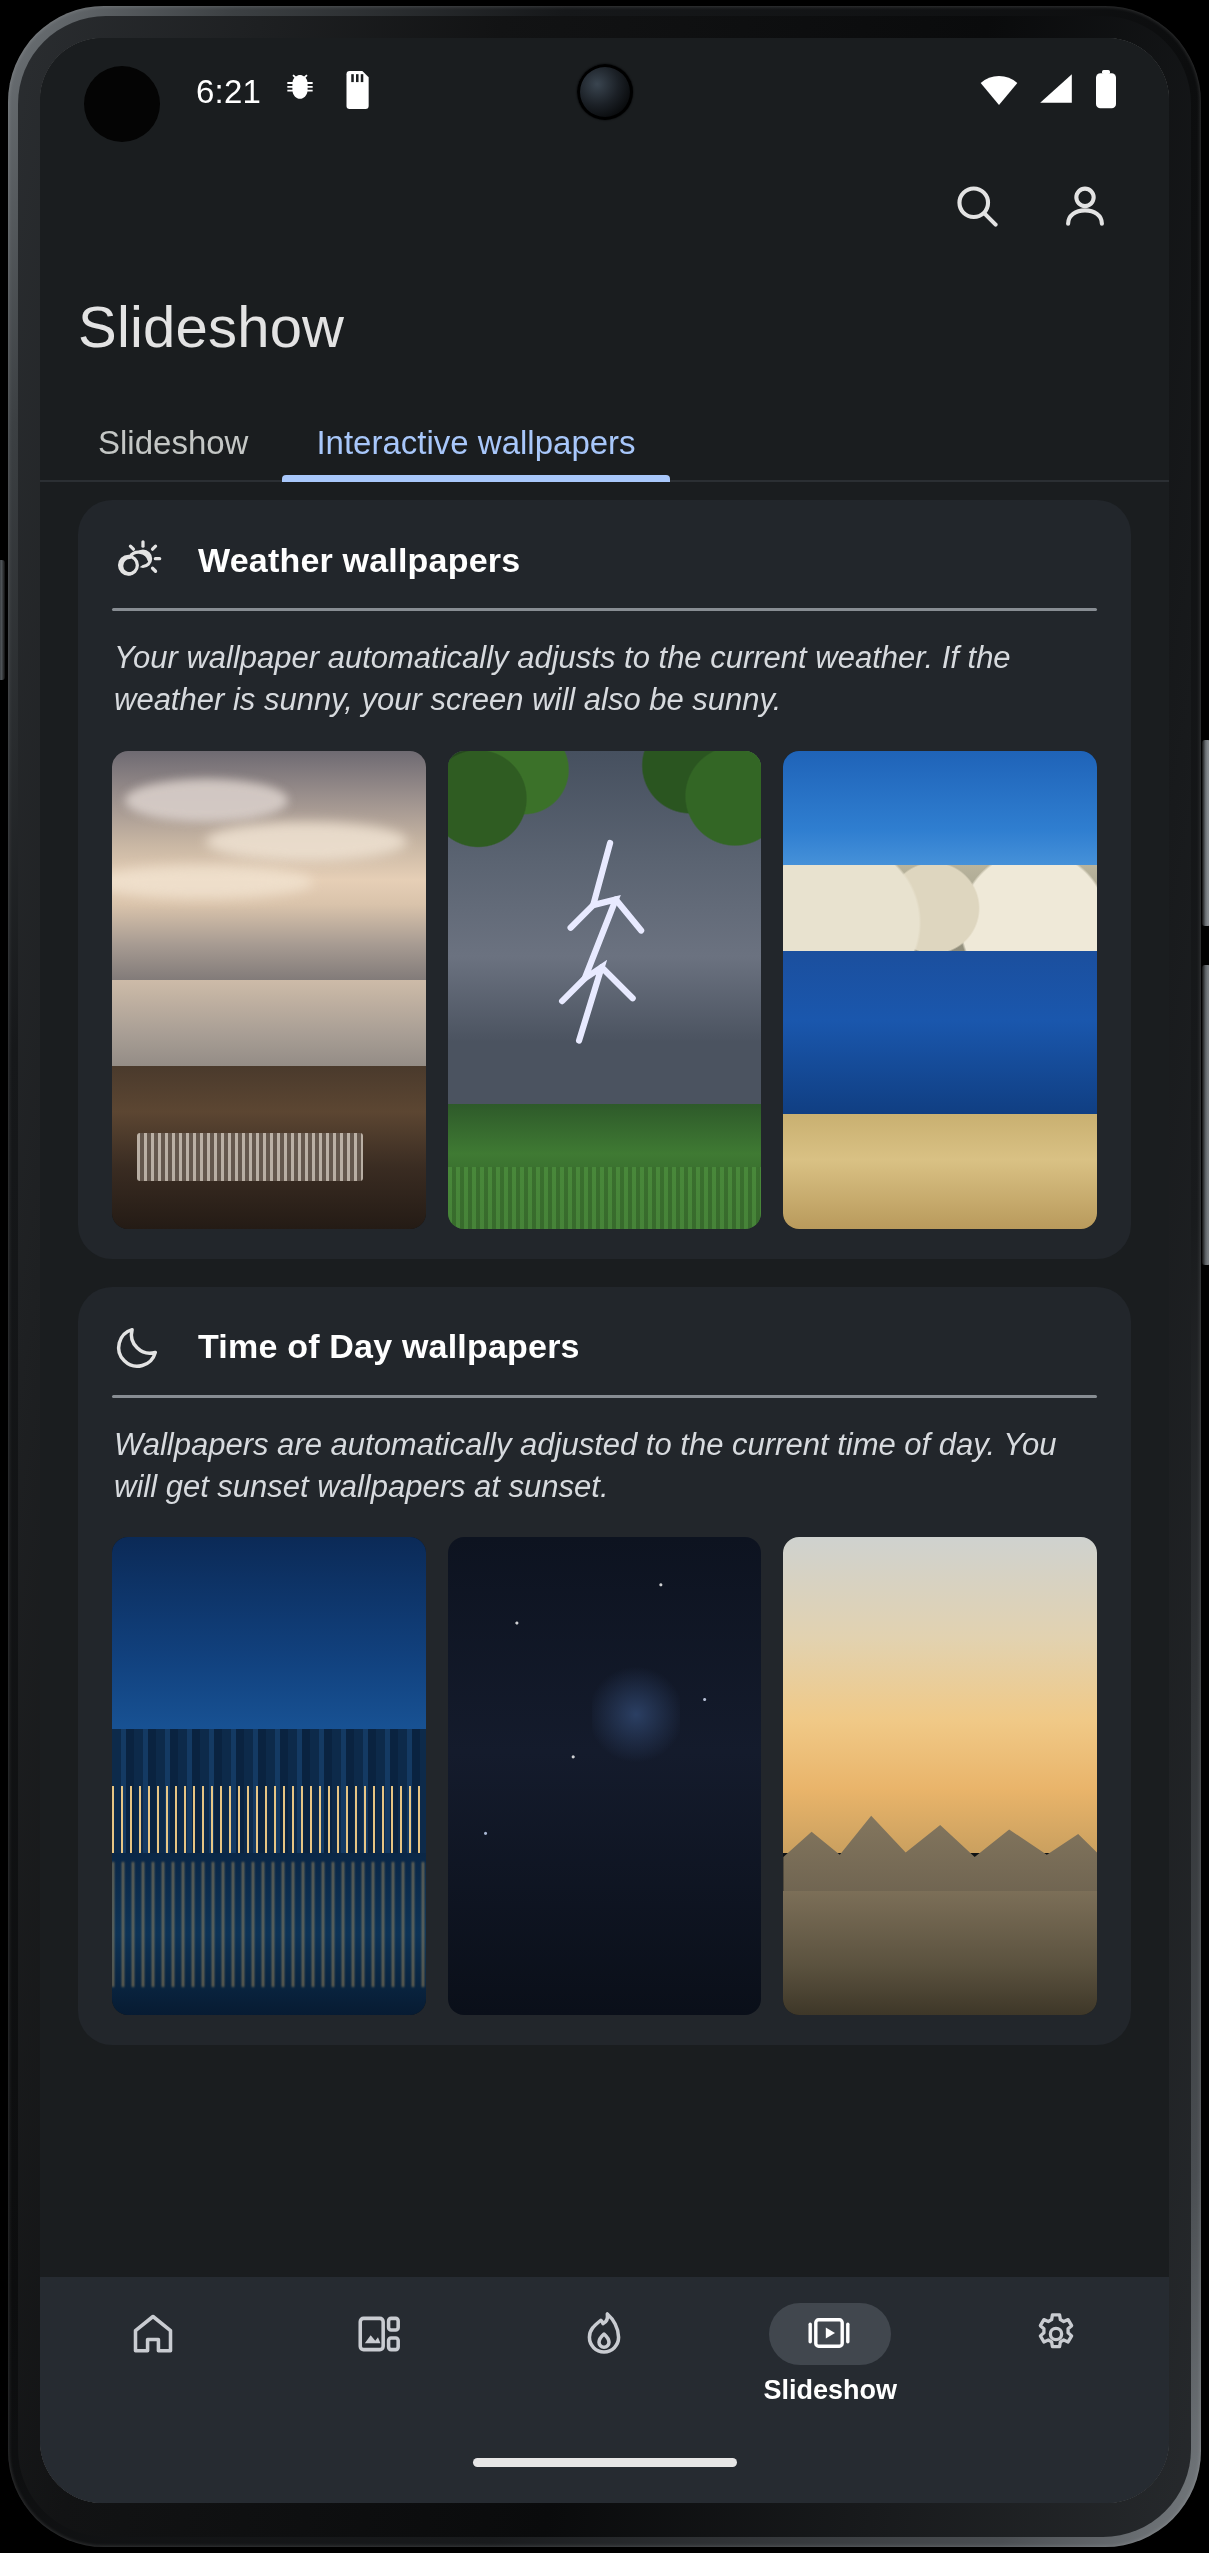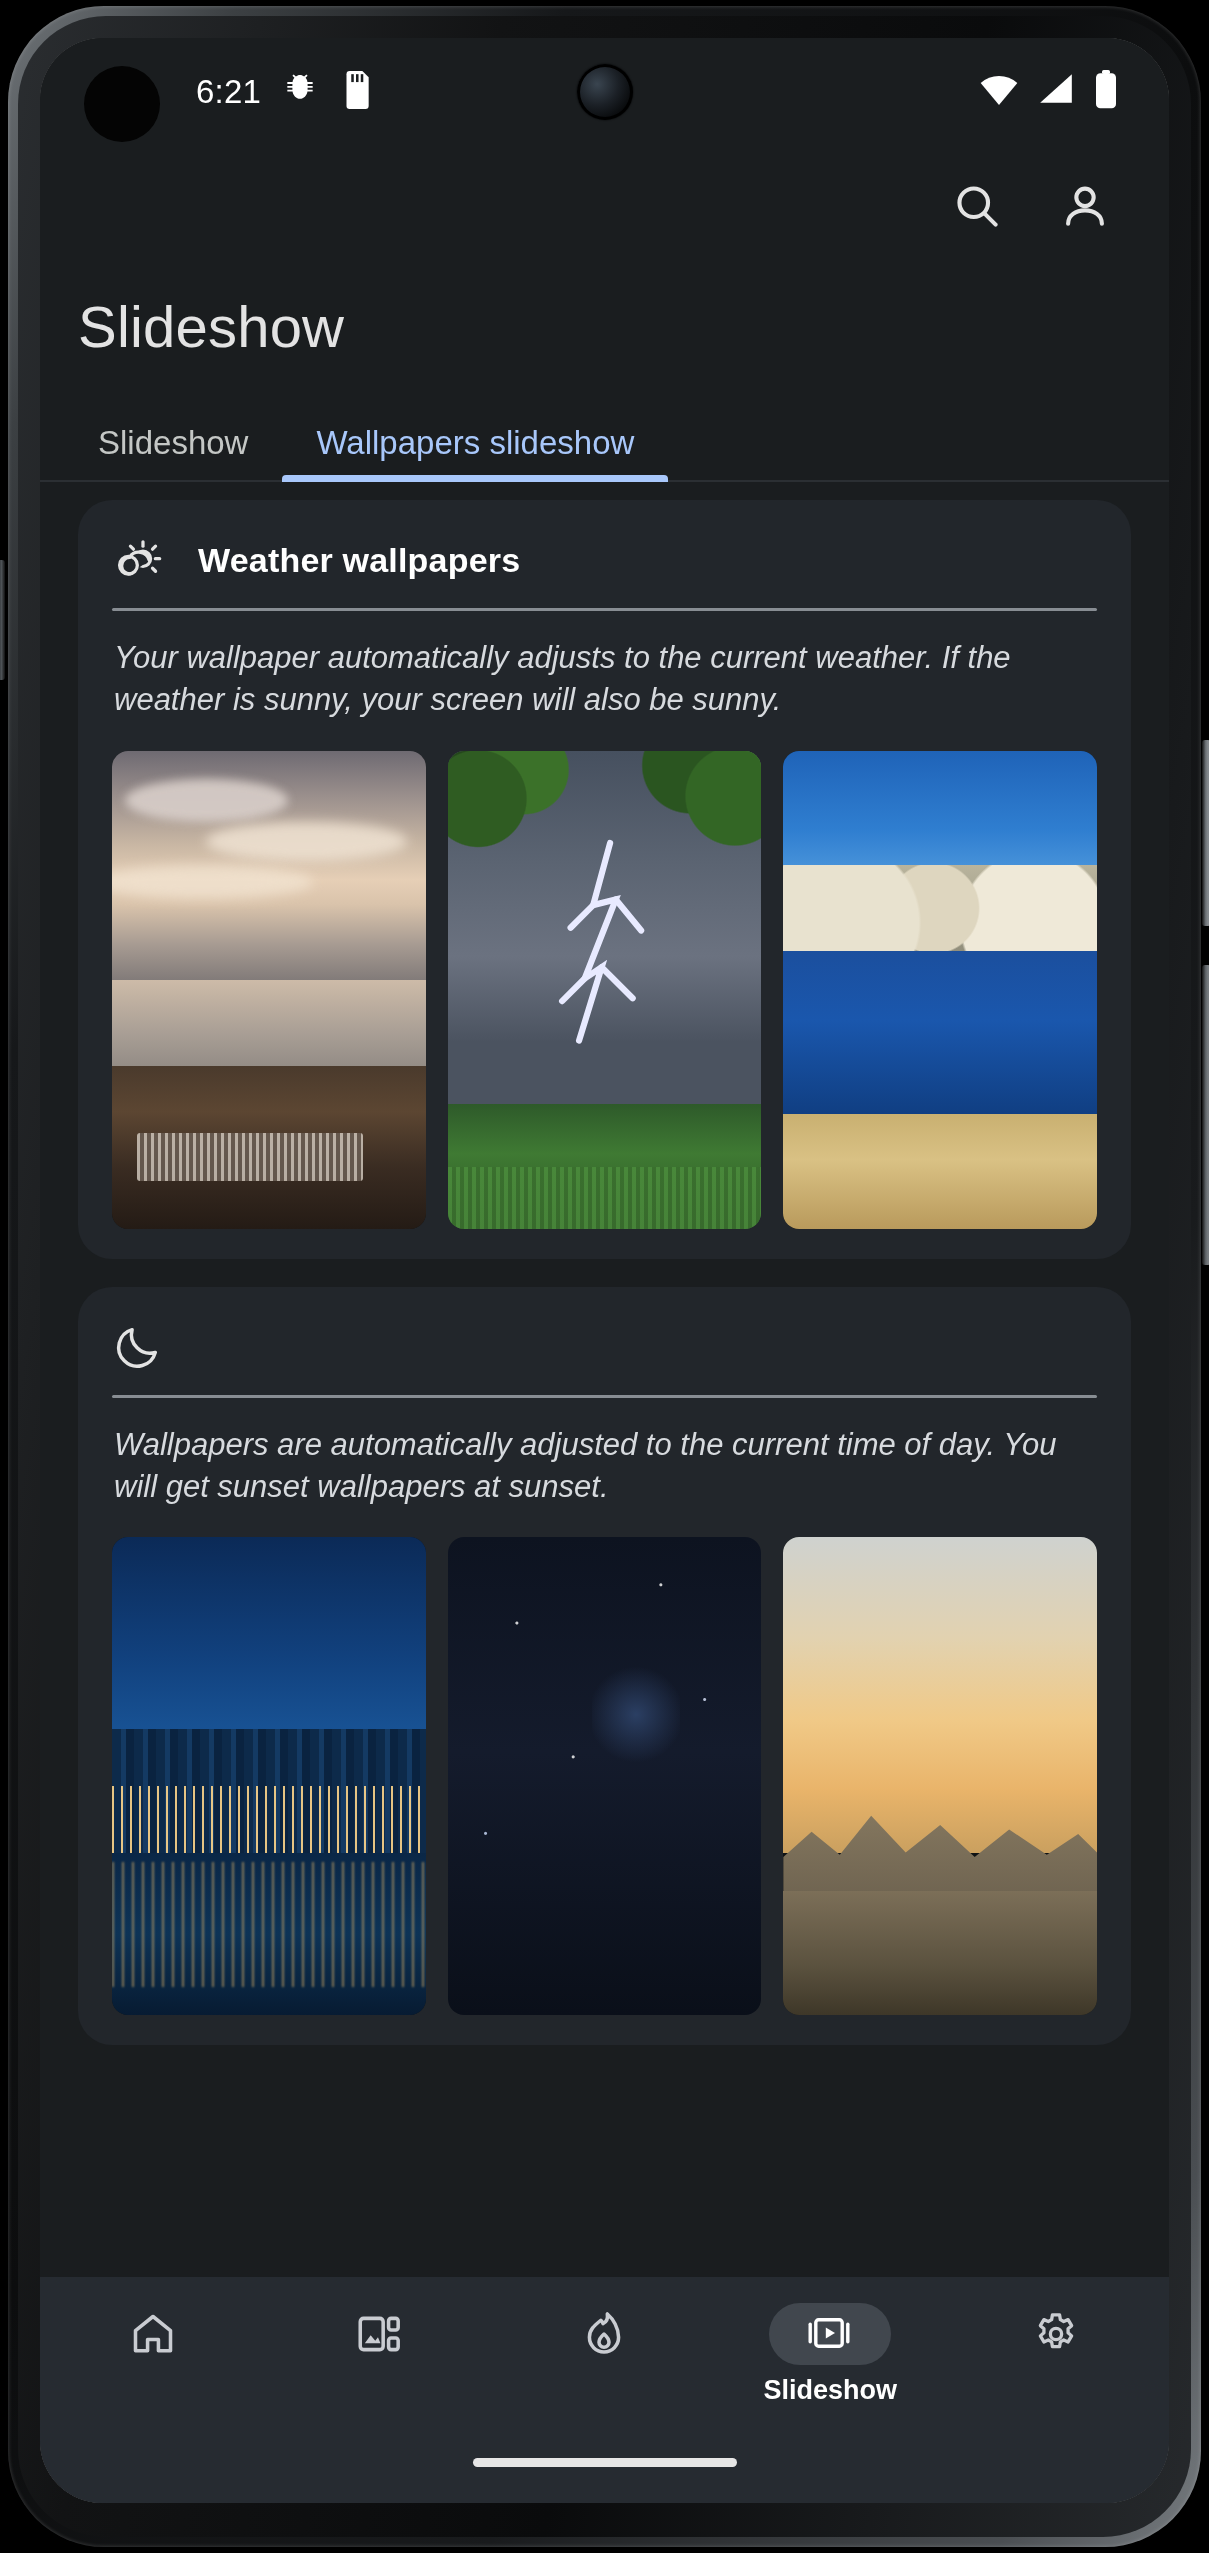--- a/index.html
+++ b/index.html
@@ -346,21 +346,21 @@
           <circle cx="12" cy="8" r="4"></circle>
           <path d="M4.2 20.2c0-4 3.5-6.2 7.8-6.2s7.8 2.2 7.8 6.2" stroke-linecap="round"></path>
         </svg>
       </span>
     </div>
 
     <div class="page-title">Slideshow</div>
 
     <div class="tabs">
       <div class="tab">Slideshow</div>
-      <div class="tab active">Wallpapers slideshow</div>
+      <div class="tab active">Interactive wallpapers</div>
     </div>
 
     <div class="content">
 
       <div class="card">
         <div class="card-head">
           <span class="hicon">
             <svg width="52" height="52" viewBox="0 0 24 24" fill="none" stroke="#e3e3e3" stroke-width="1.5" stroke-linecap="round">
               <circle cx="14.3" cy="11.4" r="3.5"></circle>
               <line x1="14.3" y1="3.6" x2="14.3" y2="5.6"></line>
@@ -410,20 +410,21 @@
 
       </div>
 
       <div class="card">
         <div class="card-head">
           <span class="hicon">
             <svg width="52" height="52" viewBox="0 0 24 24" fill="none" stroke="#e3e3e3" stroke-width="1.6">
               <path d="M20 14.5A8.6 8.6 0 0 1 9.3 4a8.6 8.6 0 1 0 10.7 10.5z" stroke-linejoin="round"></path>
             </svg>
           </span>
+          <div class="card-title">Time of Day wallpapers</div>
         </div>
         <div class="divider"></div>
         <div class="card-desc">Wallpapers are automatically adjusted to the current time of day. You will get sunset wallpapers at sunset.</div>
 
         <div class="thumbs">
           <div class="thumb t4">
             <div class="sky"></div>
               <div class="skyline"></div>
               <div class="lights"></div>
             <div class="water"></div>

